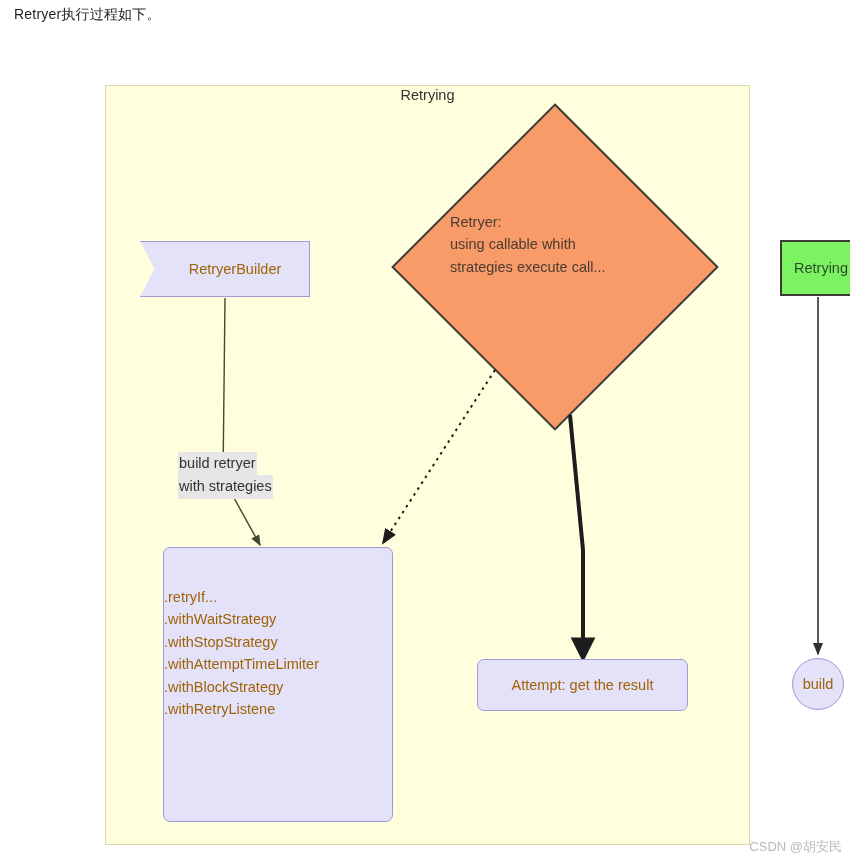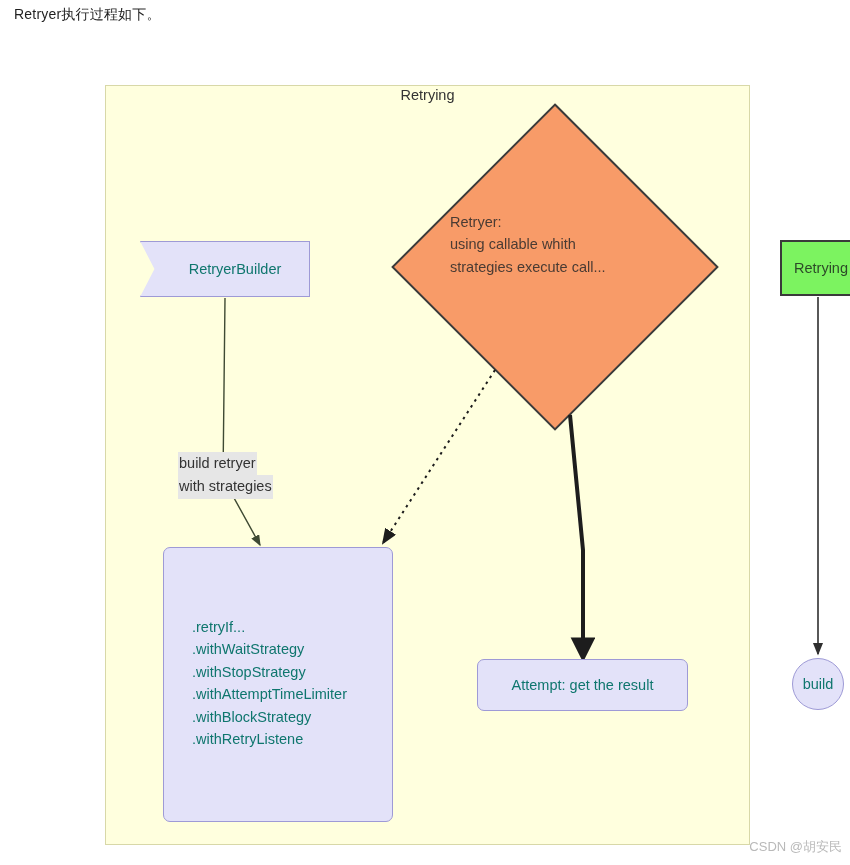--- a/index.html
+++ b/index.html
@@ -62,21 +62,21 @@
     left: 0;
     top: 0;
     width: 850px;
     height: 805px;
     pointer-events: none;
   }
 
   
   .node-text {
     font-size: 14.5px;
-    color: #0f766e;
+    color: #a16207;
     line-height: 1.55;
     white-space: pre-line;
   }
 
   
   #retryer-builder-node {
     position: absolute;
     left: 140px;
     top: 181px;
     width: 170px;
@@ -130,24 +130,23 @@
     top: 487px;
     width: 230px;
     height: 275px;
     background: #e3e2f9;
     border: 1px solid #9e9ad6;
     border-radius: 7px;
     box-sizing: border-box;
   }
   #methods-node .methods-label {
     position: absolute;
-    left: 28px;
+    left: 0;
     top: 38px;
     right: 8px;
-    margin-top: 30px;
   }
 
   
   #attempt-node {
     position: absolute;
     left: 477px;
     top: 599px;
     width: 211px;
     height: 52px;
     background: #e3e2f9;

